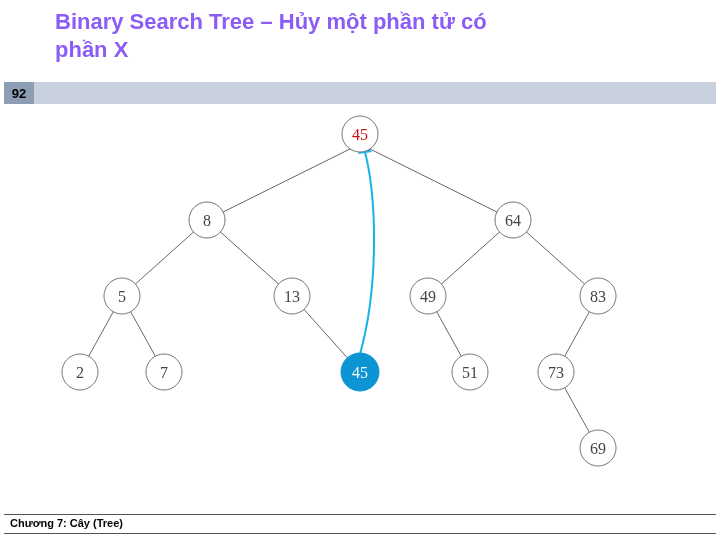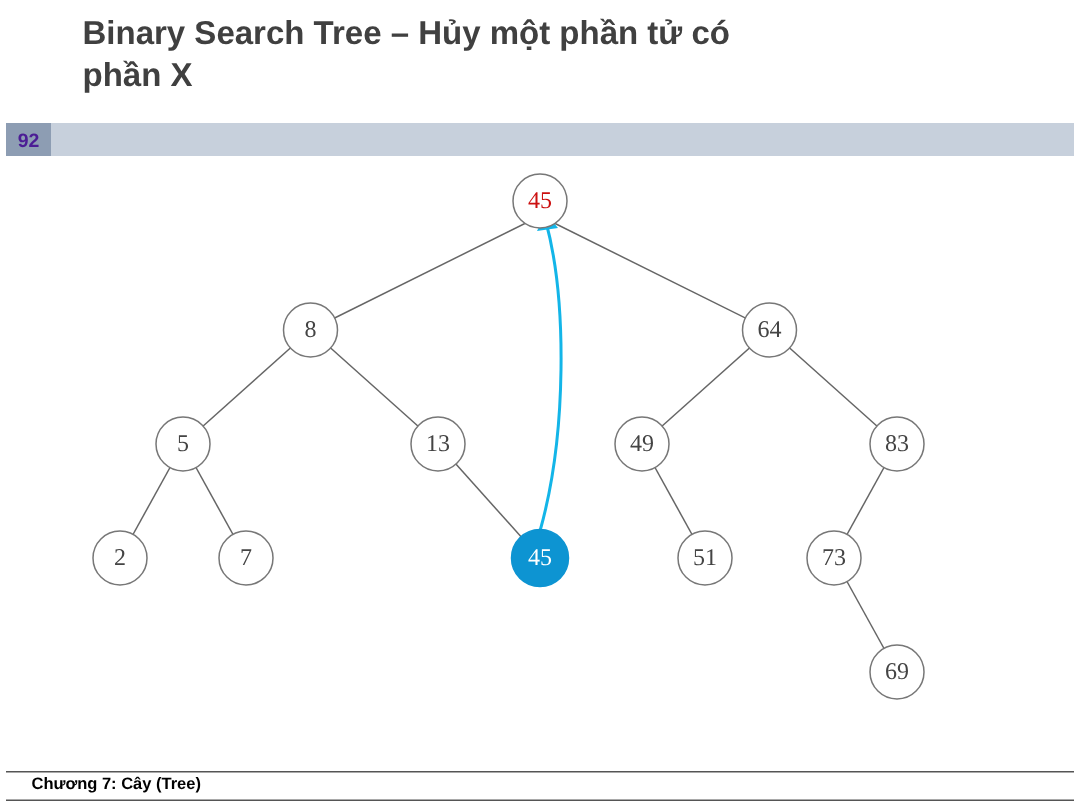--- a/index.html
+++ b/index.html
@@ -1,23 +1,23 @@
 <!DOCTYPE html>
 <html><head>
 <meta charset="utf-8">
 <style>
   html,body{margin:0;padding:0;width:720px;height:540px;background:#fff;font-family:Verdana,Geneva,sans-serif;overflow:hidden}
-  .title{position:absolute;left:55px;top:8px;width:600px;font-weight:bold;font-size:22px;color:#404040;line-height:1.25}
+  .title{position:absolute;left:55px;top:8px;width:600px;font-weight:bold;font-size:22px;color:#8b5cf6;line-height:1.25}
   .badge-row{position:absolute;left:0;top:82px;width:720px;height:22px;}
-  .badge{position:absolute;left:4px;top:0;width:30px;height:22px;background:#8d9db3;color:#4c1d95;font-size:13px;font-weight:bold;display:flex;align-items:center;justify-content:center}
+  .badge{position:absolute;left:4px;top:0;width:30px;height:22px;background:#8d9db3;color:#000000;font-size:13px;font-weight:bold;display:flex;align-items:center;justify-content:center}
   .badge-bar{position:absolute;left:34px;top:0;right:4px;height:22px;background:#c7d0dc}
   .footer-wrap{position:absolute;left:4px;right:4px;bottom:6px;height:20px;}
   .footer-line{position:absolute;left:0;right:0;top:0;height:1px;background:#555}
   .footer-line2{position:absolute;left:0;right:0;bottom:0;height:1px;background:#555}
-  .footer{position:absolute;left:17px;top:3px;font-size:11px;font-weight:bold;color:#000}
+  .footer{position:absolute;left:6px;top:3px;font-size:11px;font-weight:bold;color:#000}
   .tree{position:absolute;left:0;top:110px;width:720px;height:400px}
   .edge{stroke:#666;stroke-width:1;fill:none}
   .arrow{stroke:#13b5e8;stroke-width:2;fill:none}
   .arrow-head{fill:#13b5e8}
   .node{fill:#fff;stroke:#777;stroke-width:1}
   .node-hl{fill:#0d94d2;stroke:#0d94d2}
   .ntext{font:16px "Times New Roman",serif;fill:#444;text-anchor:middle;dominant-baseline:central}
   .ntext-root{fill:#c11}
   .ntext-hl{fill:#fff}
 </style>

